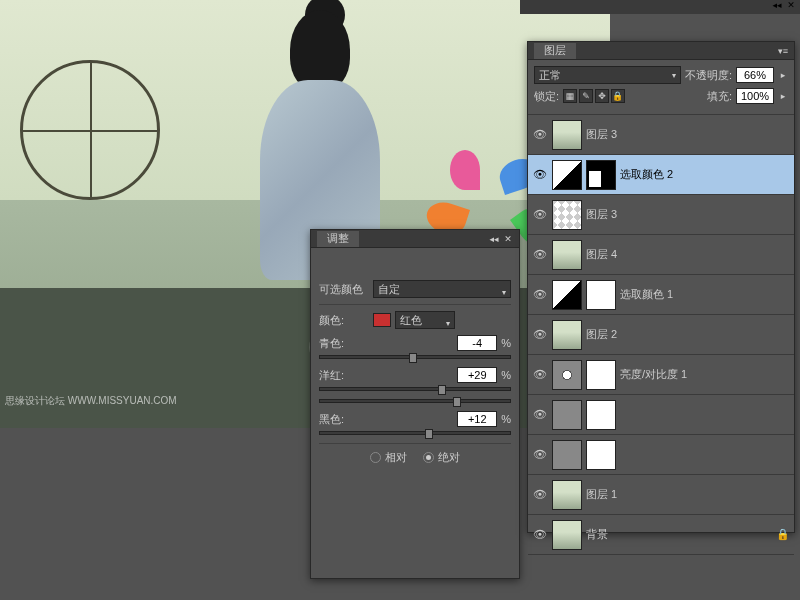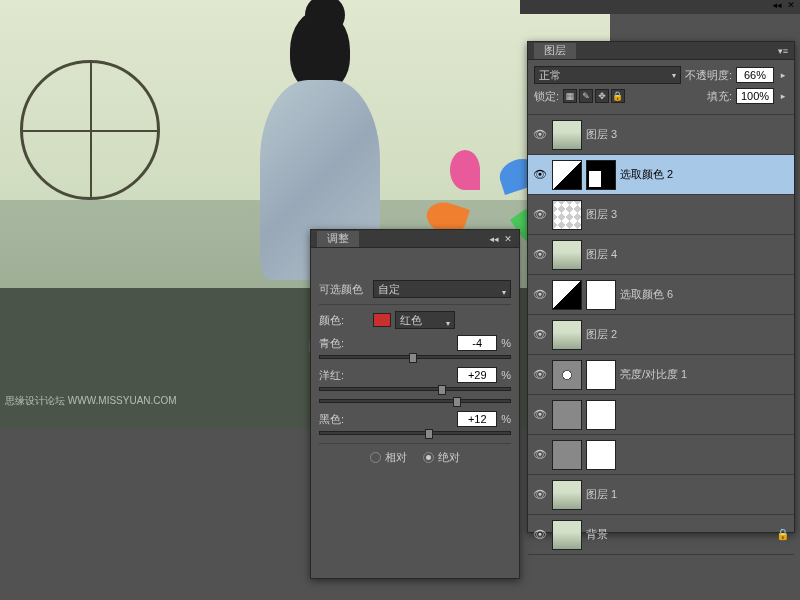--- a/index.html
+++ b/index.html
@@ -242,21 +242,21 @@
       </div>
       <div class="layer-row">
         <span class="eye-icon">👁</span>
         <div class="layer-thumb img"></div>
         <span class="layer-name">图层 4</span>
       </div>
       <div class="layer-row">
         <span class="eye-icon">👁</span>
         <div class="layer-thumb adj"></div>
         <div class="layer-mask "></div>
-        <span class="layer-name">选取颜色 6</span>
+        <span class="layer-name">选取颜色 1</span>
       </div>
       <div class="layer-row">
         <span class="eye-icon">👁</span>
         <div class="layer-thumb img"></div>
         <span class="layer-name">图层 2</span>
       </div>
       <div class="layer-row">
         <span class="eye-icon">👁</span>
         <div class="layer-thumb brightness"></div>
         <div class="layer-mask "></div>

